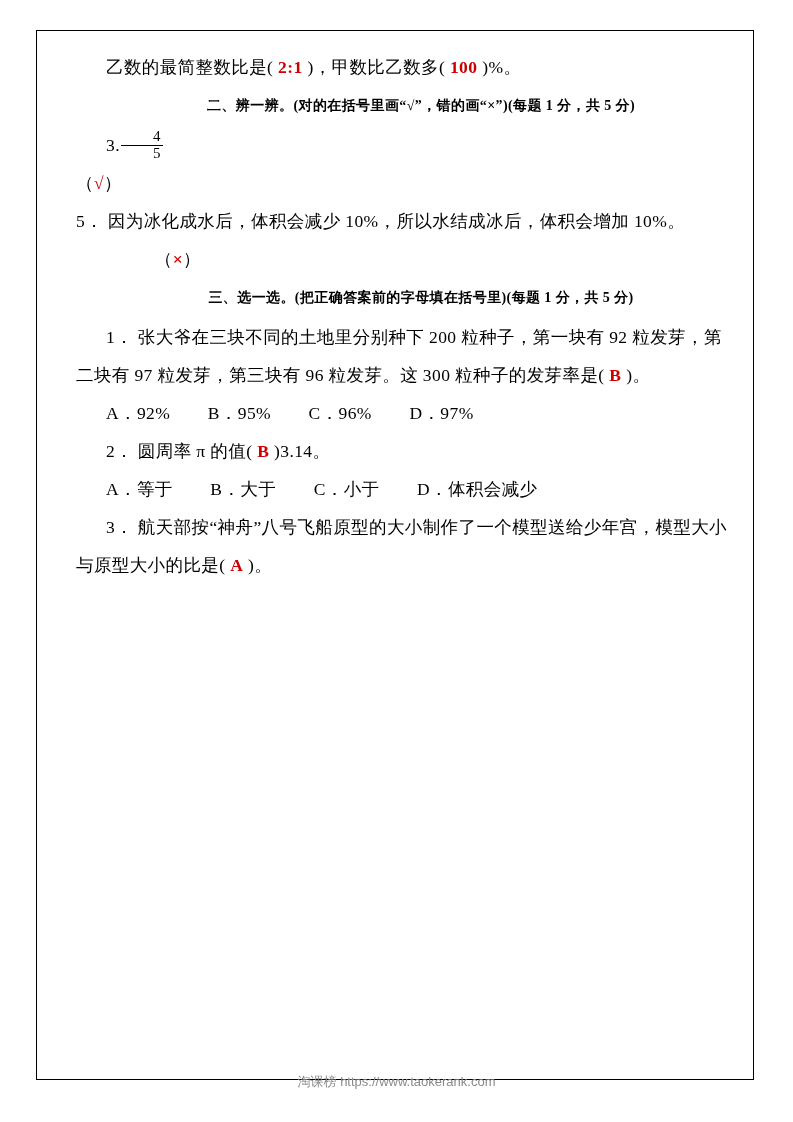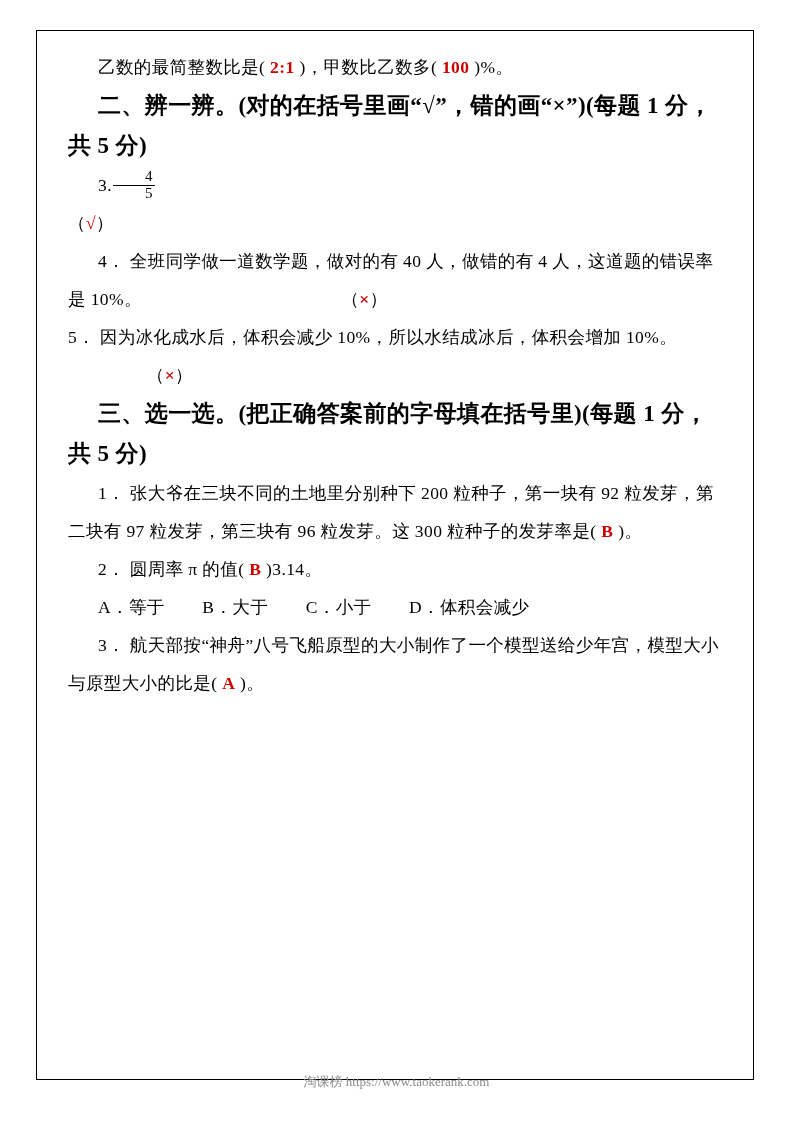--- a/index.html
+++ b/index.html
@@ -25,21 +25,21 @@
     position: absolute;
     left: 36px;
     top: 30px;
     width: 718px;
     height: 1050px;
     border: 1px solid #000;
     box-sizing: border-box;
   }
   .content {
     position: absolute;
-    left: 52px;
+    left: 60px;
     top: 48px;
     width: 692px;
     box-sizing: border-box;
     padding: 0 16px;
   }
   .line {
     font-size: 17.5px;
     line-height: 38px;
     letter-spacing: 0.4px;
     white-space: normal;
@@ -52,23 +52,24 @@
     text-indent: -30px;
   }
   .bold {
     font-weight: bold;
   }
   .red {
     color: #cc0000;
   }
   .sect-title {
     font-weight: bold;
-    font-size: 23px;
+    font-size: 14px;
     line-height: 40px;
     text-indent: 30px;
+    text-align: center;
   }
   .frac {
     display: inline-block;
     vertical-align: -0.45em;
     text-align: center;
     font-size: 15px;
     line-height: 1.05;
     margin: 0 1px;
   }
   .frac .num {
@@ -85,21 +86,21 @@
   .gap-lg { display:inline-block; width: 120px; }
   .gap-xl { display:inline-block; width: 190px; }
   .footer {
     position: absolute;
     left: 0;
     top: 1073px;
     width: 793px;
     text-align: center;
     font-size: 13px;
     color: #8a8a8a;
-    font-family: Liberation Serif, serif;
+    font-family: Liberation Sans, sans-serif;
   }
   .nowrap { white-space: nowrap; }
 </style>
 </head>
 <body>
 
 <div class="page">
   <div class="border-box"></div>
 
   <div class="content">
@@ -116,41 +117,44 @@
 
 
 
     <div class="line" style="text-indent:30px;">
       <span>3.</span><span class="frac"><span class="num">4</span><span class="den">5</span></span>
     </div>
     <div class="line">
       <span class="nowrap">（<span class="red bold">√</span>）</span>
     </div>
 
-    <div class="line indent">
-      <span>4．</span>
-      <span>全班同学做一道数学题，做对的有 40 人，做错的有 4 人，这道题的错误率是 10%。</span>
-      <span class="gap-xl"></span>
-      <span class="nowrap">（<span class="red bold">×</span>）</span>
-    </div>
 
     <div class="line hang" style="padding-left:0;text-indent:-14px;margin-left:14px;">
       <span>5．</span>
       <span>因为冰化成水后，体积会减少 10%，所以水结成冰后，体积会增加 10%。</span>
       <span class="gap-md"></span>
       <span class="nowrap">（<span class="red bold">×</span>）</span>
     </div>
 
     <div class="line sect-title">三、选一选。(把正确答案前的字母填在括号里)(每题 1 分，共 5 分)</div>
 
     <div class="line indent">
       <span>1．</span>
       <span>张大爷在三块不同的土地里分别种下 200 粒种子，第一块有 92 粒发芽，第二块有 97 粒发芽，第三块有 96 粒发芽。这 300 粒种子的发芽率是(</span>
       <span class="red bold">B</span>
       <span>)。</span>
+    </div>
+    <div class="line indent">
+      <span>A．92%</span>
+      <span class="gap-sm"></span>
+      <span>B．95%</span>
+      <span class="gap-sm"></span>
+      <span>C．96%</span>
+      <span class="gap-sm"></span>
+      <span>D．97%</span>
     </div>
 
     <div class="line indent">
       <span>2．</span>
       <span>圆周率 π 的值(</span>
       <span class="red bold">B</span>
       <span>)3.14。</span>
     </div>
     <div class="line indent">
       <span>A．等于</span>

